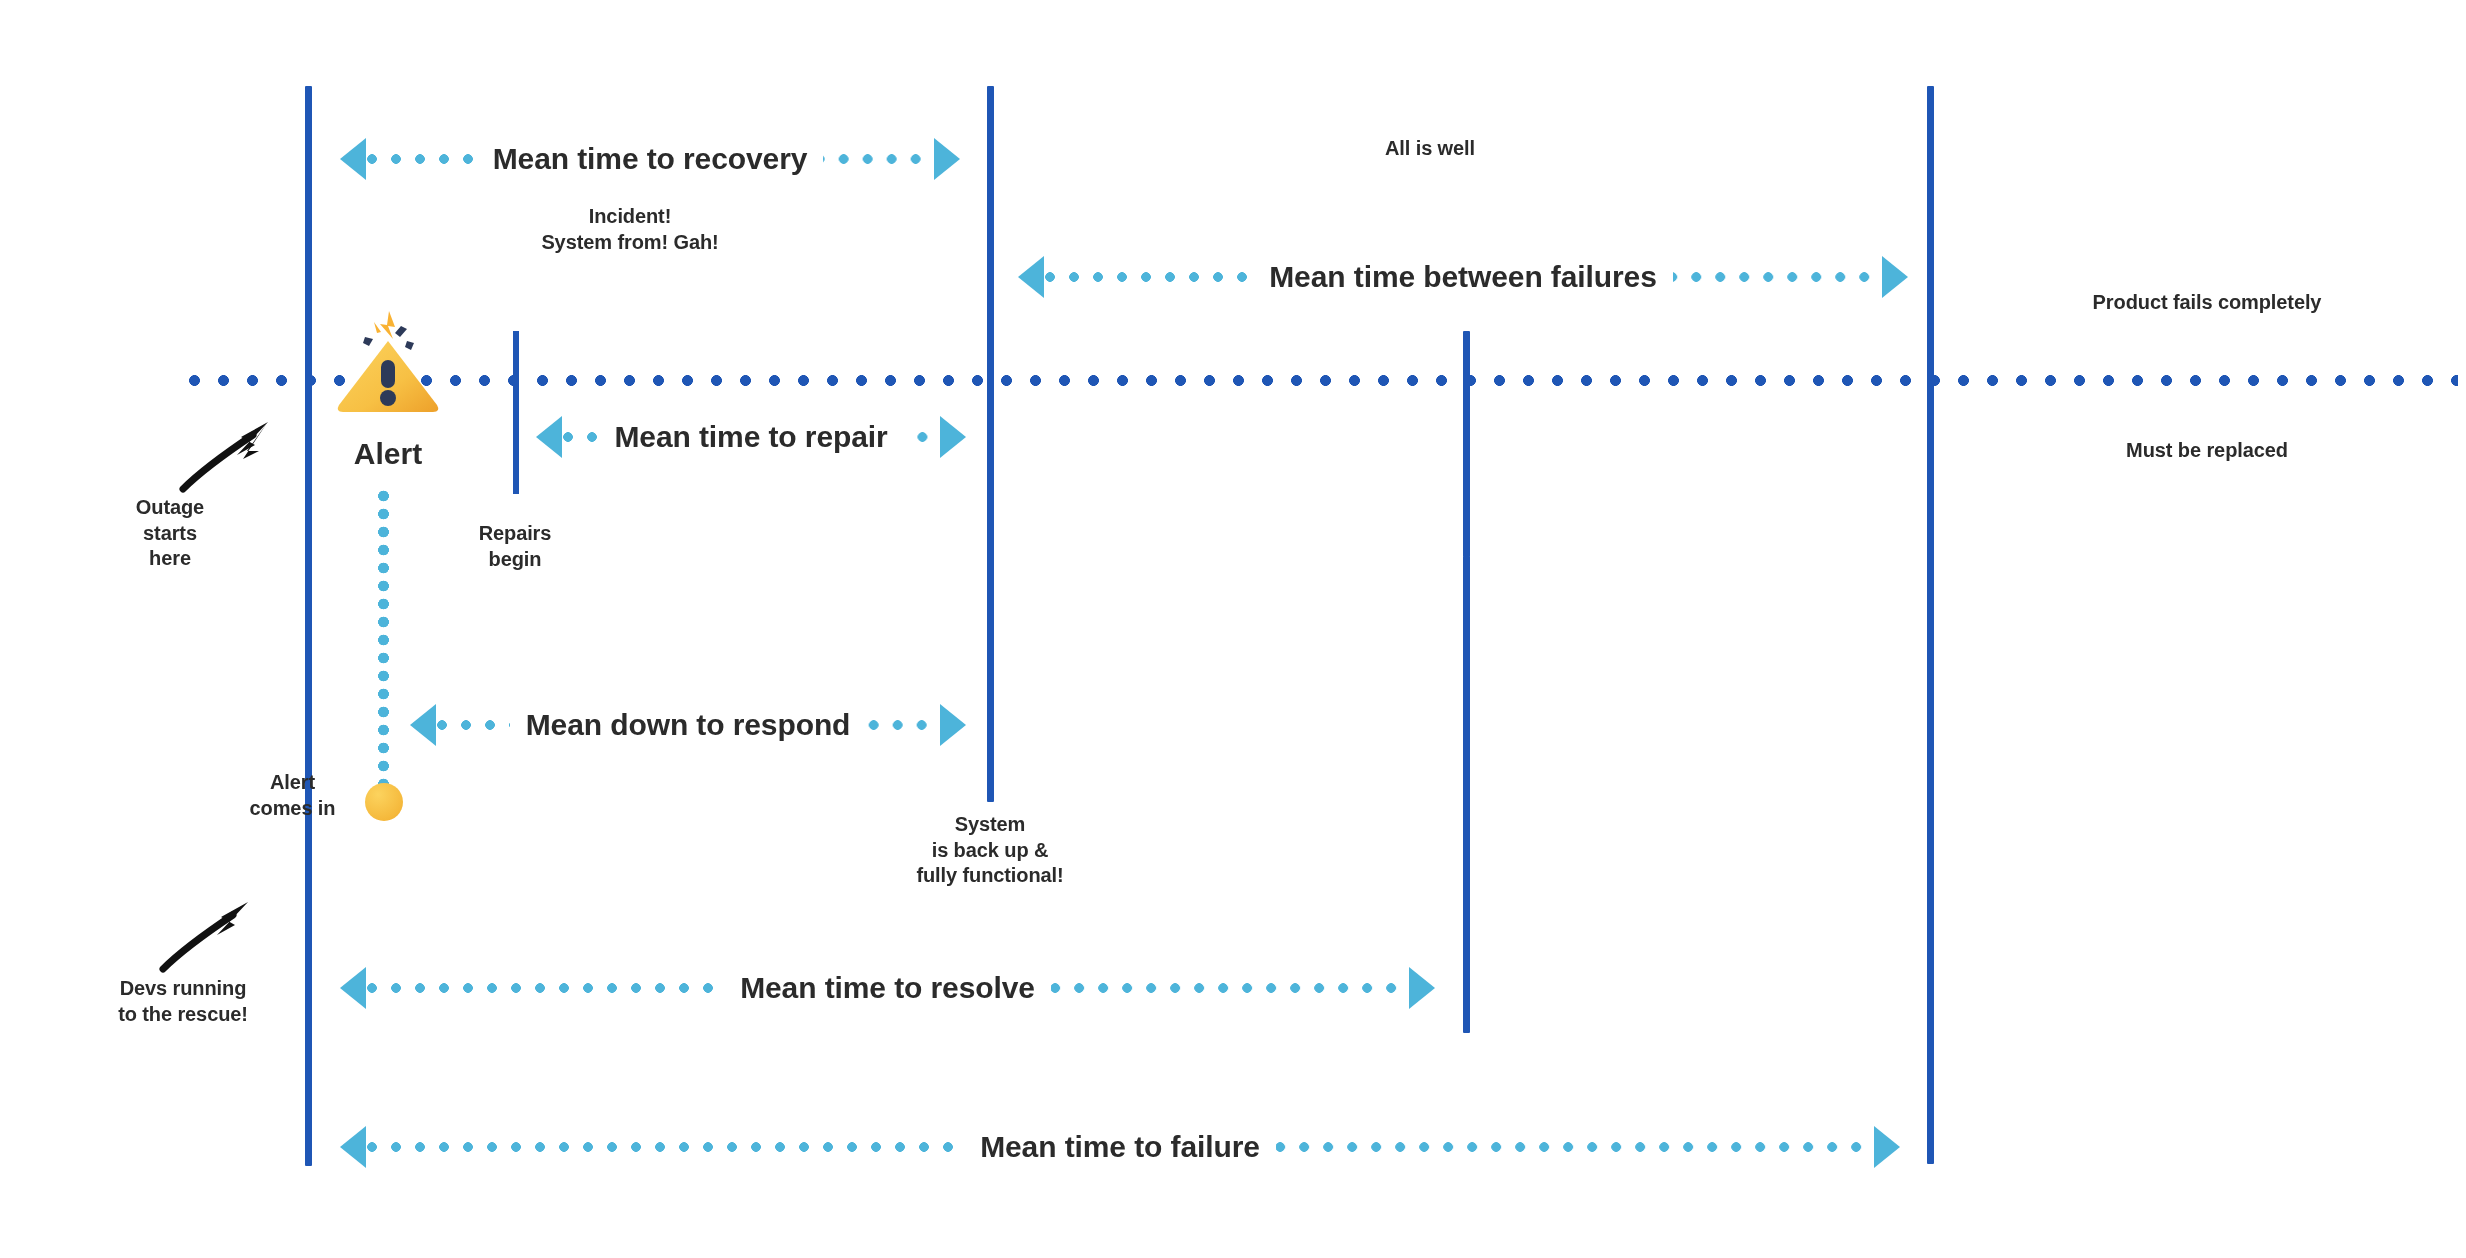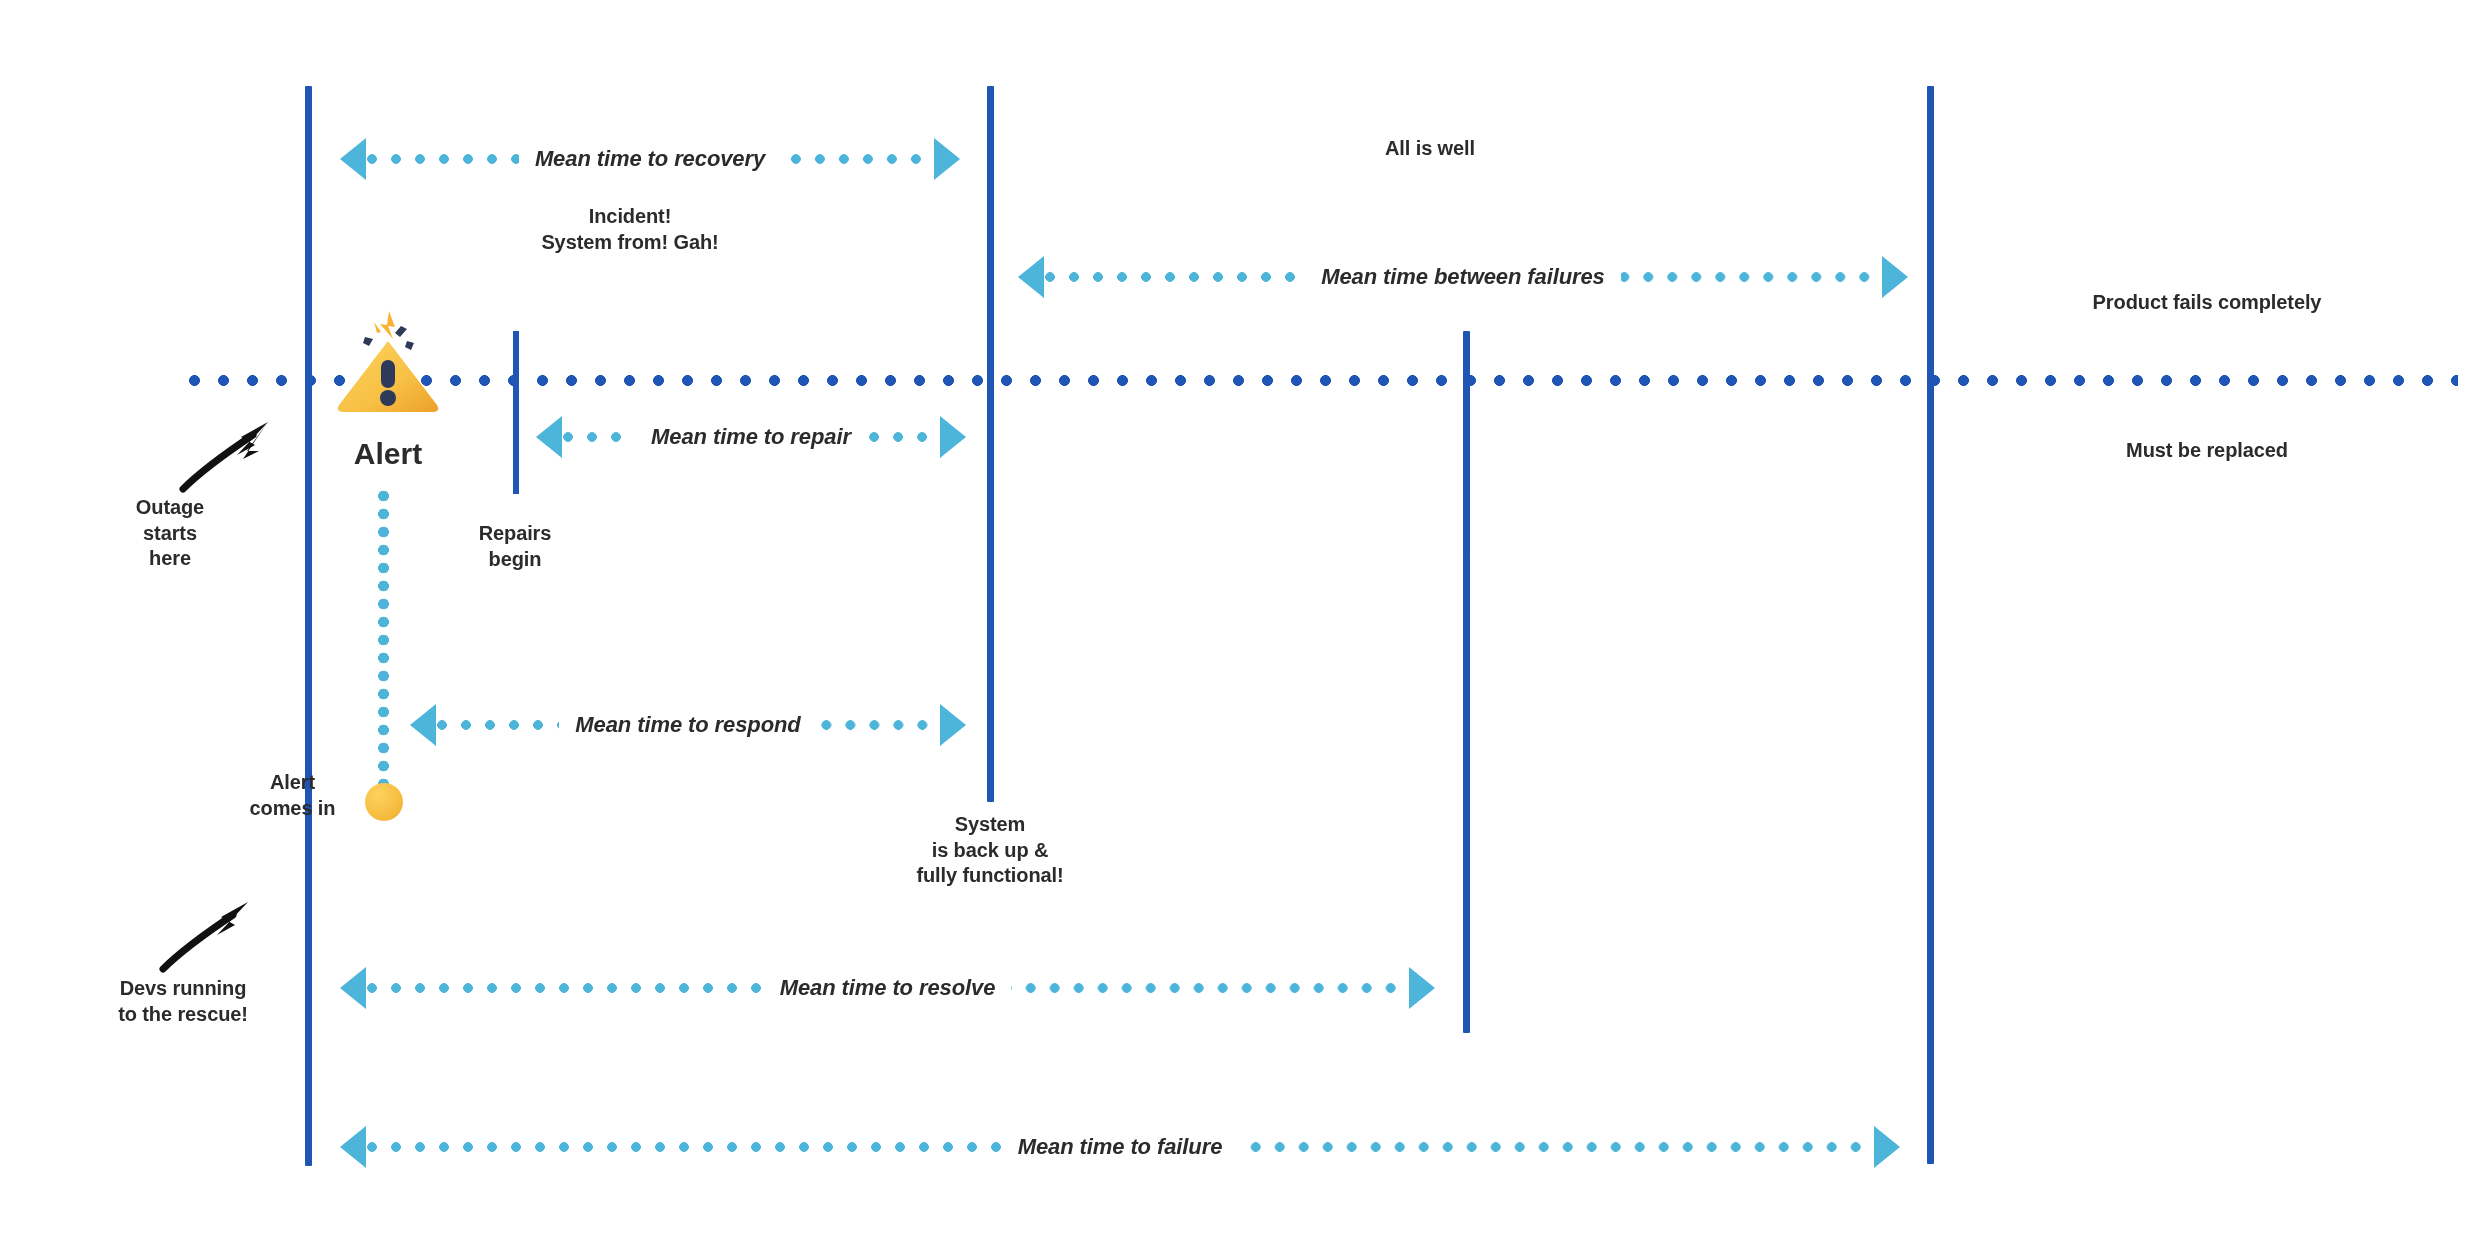--- a/index.html
+++ b/index.html
@@ -80,26 +80,25 @@
   .measure .arrow-r {
     width: 0; height: 0;
     border-top: 21px solid transparent;
     border-bottom: 21px solid transparent;
     border-left: 26px solid #4db4da;
     flex: 0 0 auto;
   }
   .measure .mlabel {
     flex: 0 0 auto;
     color: #2b2b2b;
-    font-size: 22px;
+    font-size: 30px;
     font-weight: 700;
     white-space: nowrap;
     padding: 0 16px;
     letter-spacing: -0.1px;
-    font-style: italic;
   }
 
   
   .txt {
     position: absolute;
     color: #2b2b2b;
     font-size: 20px;
     font-weight: 700;
     line-height: 1.28;
     white-space: pre-line;
@@ -195,21 +194,21 @@
     <span class="arrow-l"></span>
     <span class="dotseg"></span>
     <span class="mlabel">Mean time to repair</span>
     <span class="dotseg right"></span>
     <span class="arrow-r"></span>
   </div>
 
   <div class="measure" style="left:410px; top:702px; width:556px;">
     <span class="arrow-l"></span>
     <span class="dotseg"></span>
-    <span class="mlabel">Mean time to respond</span>
+    <span class="mlabel">Mean down to respond</span>
     <span class="dotseg right"></span>
     <span class="arrow-r"></span>
   </div>
 
   <div class="measure" style="left:340px; top:965px; width:1095px;">
     <span class="arrow-l"></span>
     <span class="dotseg"></span>
     <span class="mlabel">Mean time to resolve</span>
     <span class="dotseg right"></span>
     <span class="arrow-r"></span>

